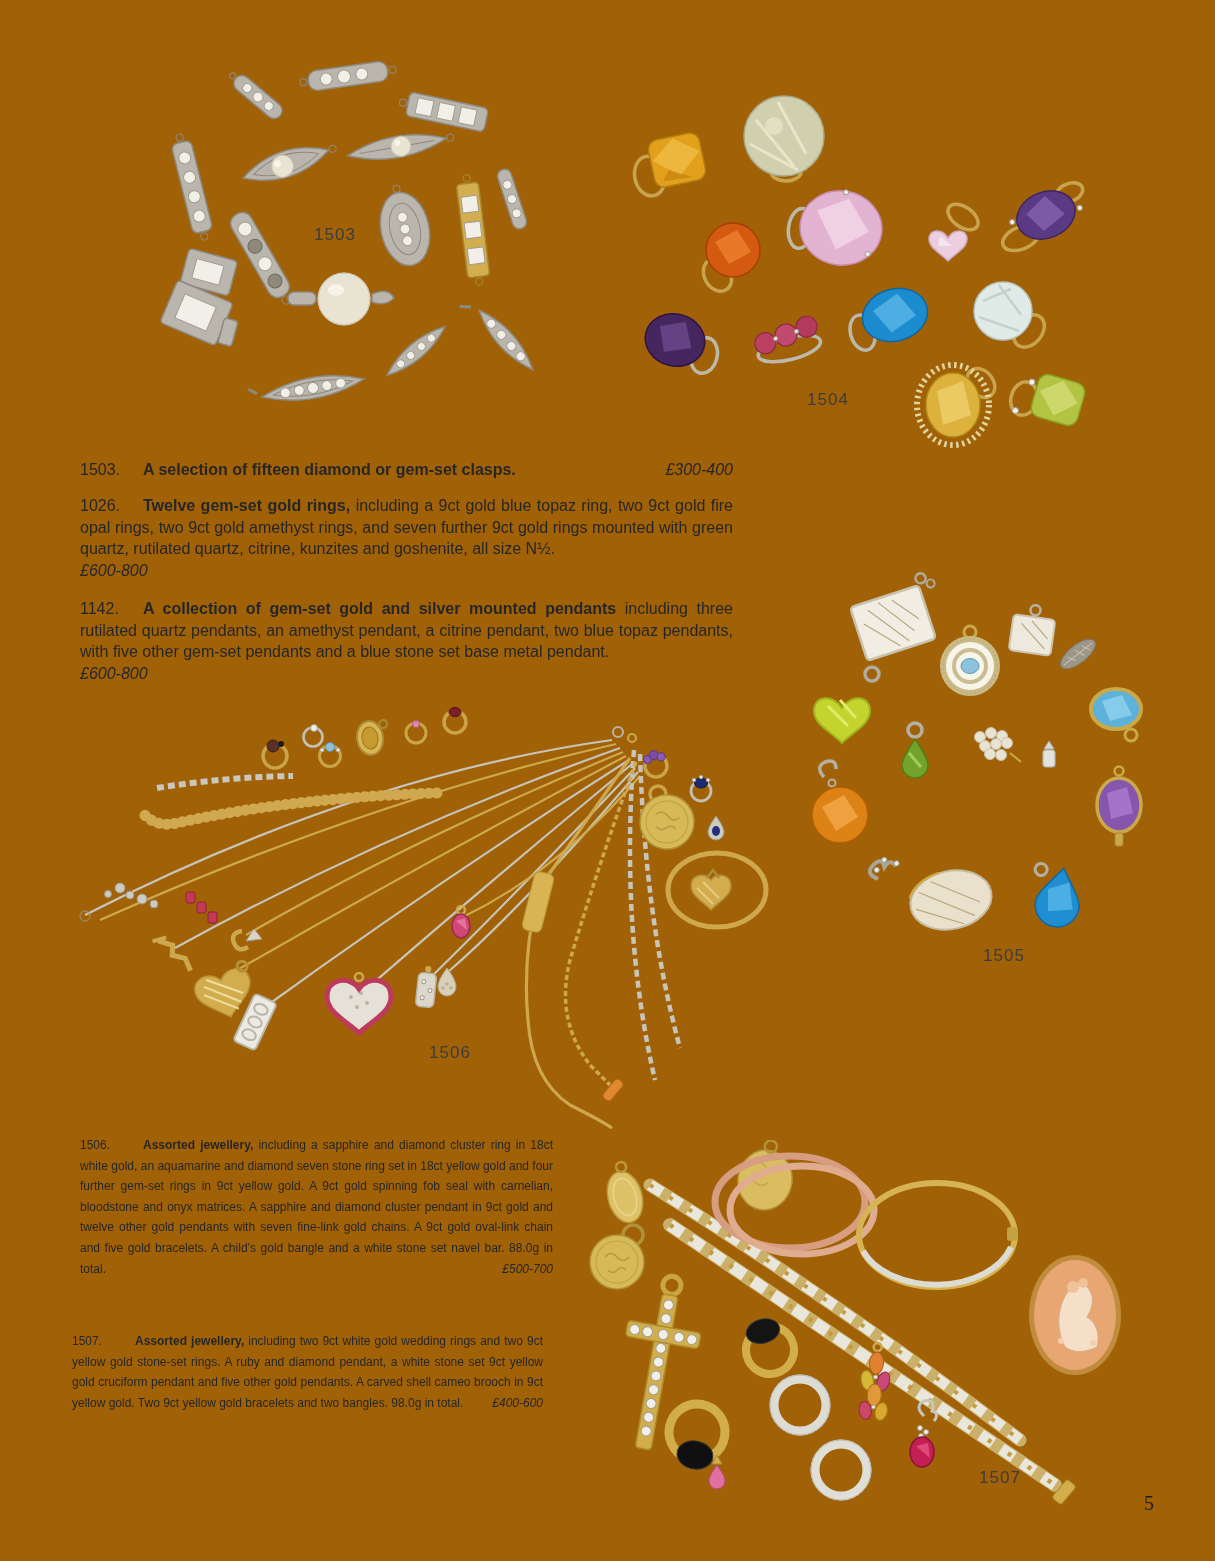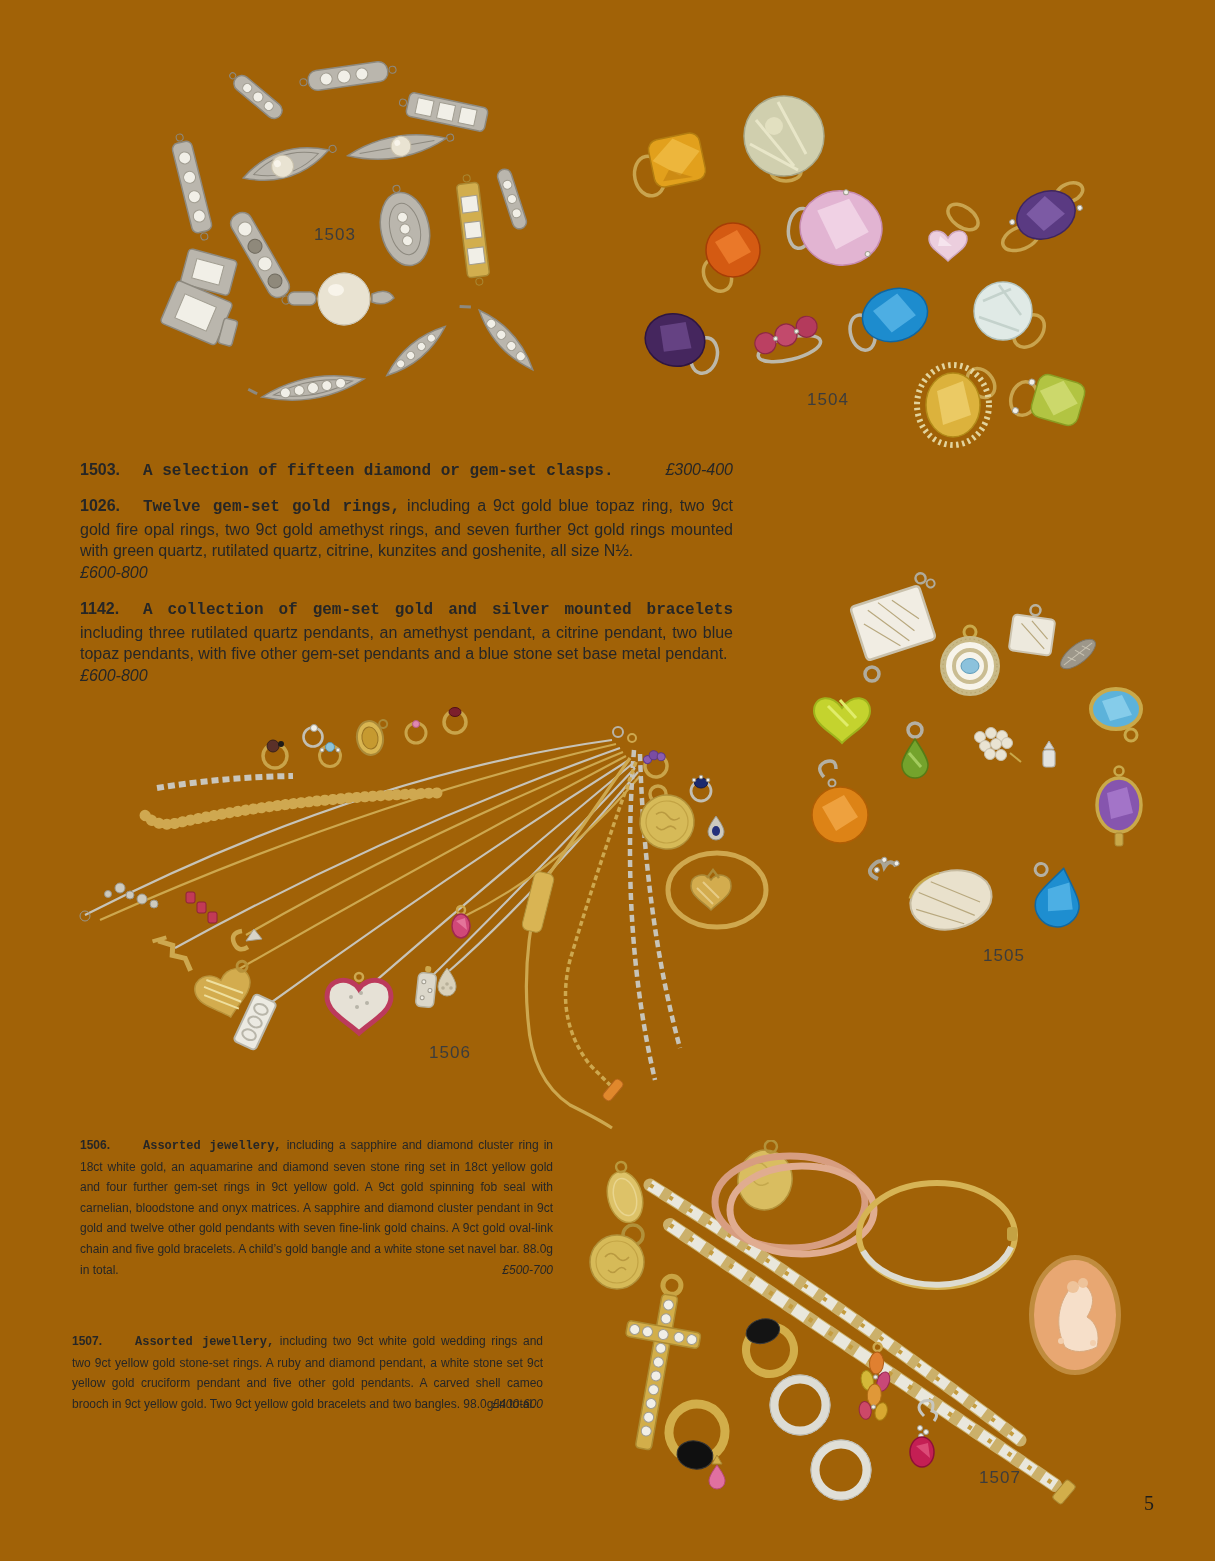--- a/index.html
+++ b/index.html
@@ -1,21 +1,21 @@
 <!DOCTYPE html>
 <html><head>
 <meta charset="utf-8">
 <style>
   html,body{margin:0;padding:0;background:#ffffff;}
   .page{position:relative;width:1215px;height:1561px;background:#a16207;overflow:hidden;
         font-family:"Liberation Sans",sans-serif;color:#262626;padding-left:36px;}
   .lot{position:absolute;text-align:justify;font-size:16px;line-height:21.5px;}
   .lot-narrow{font-size:12px;line-height:20.6px;}
-  .num{font-weight:bold;display:inline-block;width:63px;}
-  .title{font-weight:bold;font-family:Liberation Mono, monospace;}
+  .num{font-weight:normal;display:inline-block;width:63px;}
+  .title{font-weight:bold;}
   .est{font-style:italic;}
   .est-top{position:absolute;right:0;top:0;}
   .est-abs{position:absolute;right:0;bottom:0;}
   .est-line{}
   .fig{position:absolute;}
   .figlabel{font-size:17px;fill:#3c3c3c;letter-spacing:1px;font-family:"Liberation Sans",sans-serif;}
   .pageno{position:absolute;left:1144px;top:1492px;font-family:"Liberation Serif",serif;
           font-size:20px;color:#1c1c1c;}
   
   .sv{fill:#bab6ad;stroke:#8d897f;stroke-width:1.5;}
@@ -586,21 +586,21 @@
     <span class="num">1503.</span><span class="title">A selection of fifteen diamond or gem-set clasps.</span>
     <span class="est est-top">£300-400</span>
   </div>
 
   <div class="lot" style="top:495px;left:80px;width:653px;">
     <span class="num">1026.</span><span class="title">Twelve gem-set gold rings,</span> <span>including a 9ct gold blue topaz ring, two 9ct gold fire opal rings, two 9ct gold amethyst rings, and seven further 9ct gold rings mounted with green quartz, rutilated quartz, citrine, kunzites and goshenite, all size N½.</span>
     <div class="est-line"><span class="est">£600-800</span></div>
   </div>
 
   <div class="lot" style="top:598px;left:80px;width:653px;">
-    <span class="num">1142.</span><span class="title">A collection of gem-set gold and silver mounted bracelets</span> <span>including three rutilated quartz pendants, an amethyst pendant, a citrine pendant, two blue topaz pendants, with five other gem-set pendants and a blue stone set base metal pendant.</span>
+    <span class="num">1142.</span><span class="title">A collection of gem-set gold and silver mounted pendants</span> <span>including three rutilated quartz pendants, an amethyst pendant, a citrine pendant, two blue topaz pendants, with five other gem-set pendants and a blue stone set base metal pendant.</span>
     <div class="est-line"><span class="est">£600-800</span></div>
   </div>
 
   <div class="lot lot-narrow" style="top:1135px;left:80px;width:473px;">
     <span class="num">1506.</span><span class="title">Assorted jewellery,</span> <span>including a sapphire and diamond cluster ring in 18ct white gold, an aquamarine and diamond seven stone ring set in 18ct yellow gold and four further gem-set rings in 9ct yellow gold. A 9ct gold spinning fob seal with carnelian, bloodstone and onyx matrices. A sapphire and diamond cluster pendant in 9ct gold and twelve other gold pendants with seven fine-link gold chains. A 9ct gold oval-link chain and five gold bracelets. A child’s gold bangle and a white stone set navel bar. 88.0g in total.</span>
     <span class="est est-abs">£500-700</span>
   </div>
 
   <div class="lot lot-narrow" style="top:1331px;left:72px;width:471px;">
     <span class="num">1507.</span><span class="title">Assorted jewellery,</span> <span>including two 9ct white gold wedding rings and two 9ct yellow gold stone-set rings. A ruby and diamond pendant, a white stone set 9ct yellow gold cruciform pendant and five other gold pendants. A carved shell cameo brooch in 9ct yellow gold. Two 9ct yellow gold bracelets and two bangles. 98.0g in total.</span>

